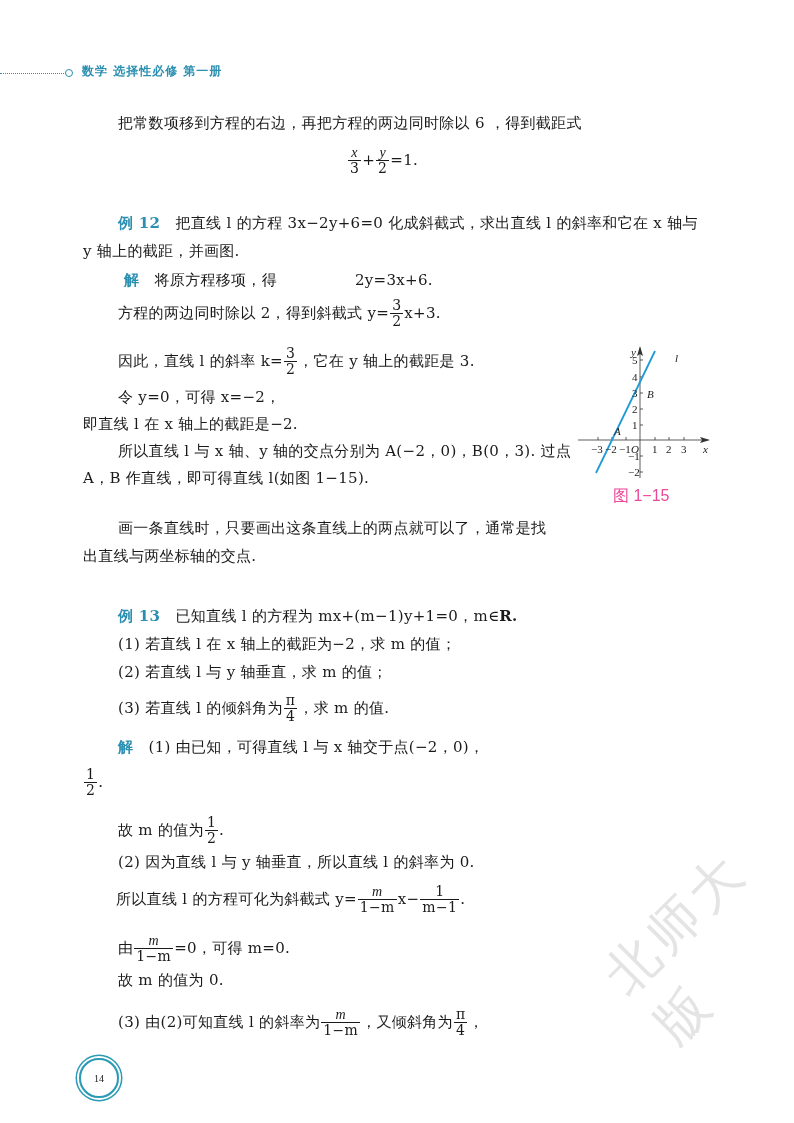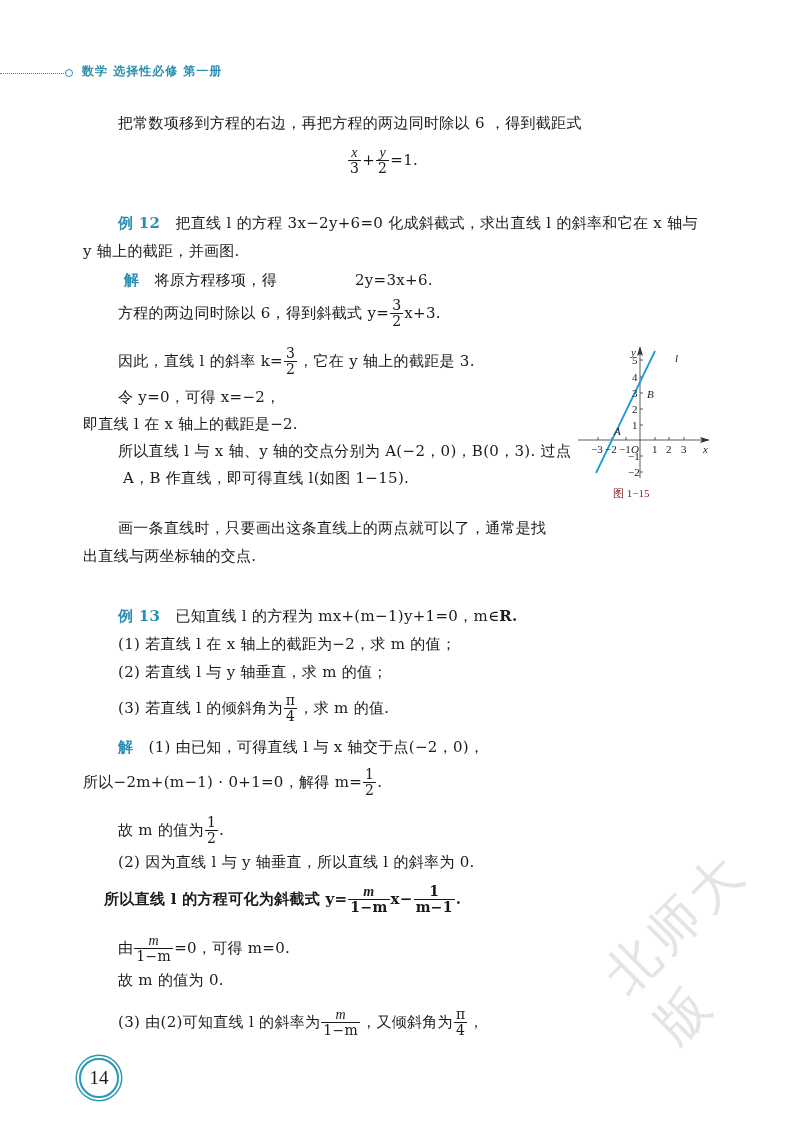--- a/index.html
+++ b/index.html
@@ -9,22 +9,22 @@
   .txt { font-size:15px; line-height:20px; letter-spacing:0.3px; }
   .i { font-style:italic; font-family:"Liberation Serif","DejaVu Serif",serif; }
   .bold { font-weight:bold; }
   .accent { color:#2a8fb0; font-weight:bold; }
   .frac { display:inline-block; vertical-align:middle; text-align:center; margin:0 1px; font-size:14px; line-height:15px; }
   .frac > span { display:block; padding:0 2px; }
   .frac > span.num { border-bottom:1px solid #1a1a1a; }
   .header-line { position:absolute; left:0; top:73px; width:66px; border-top:1.5px dotted #2a8fb0; }
   .header-dot { position:absolute; left:65px; top:69px; width:6px; height:6px; border:1.5px solid #2a8fb0; border-radius:50%; background:#fff; }
   .header-title { position:absolute; left:82px; top:63px; font-family:"DejaVu Sans","Liberation Sans",sans-serif; font-weight:bold; font-size:12px; color:#2a8fb0; letter-spacing:1px; }
-  .page-num { position:absolute; left:79px; top:1058px; width:36px; height:36px; border-radius:50%; border:2px solid #2a9ab5; box-shadow:0 0 0 2px #fff, 0 0 0 3.5px #2a9ab5; display:flex; align-items:center; justify-content:center; font-size:19px; font-family:"Liberation Serif",serif; }
-  .caption { position:absolute; left:613px; top:486px; font-size:11px; color:#7f1d1d; font-family:Liberation Serif, serif; }
+  .page-num { position:absolute; left:79px; top:1058px; width:36px; height:36px; border-radius:50%; border:2px solid #2a9ab5; box-shadow:0 0 0 2px #fff, 0 0 0 3.5px #2a9ab5; display:flex; align-items:center; justify-content:center; font-size:10px; font-family:"Liberation Serif",serif; }
+  .caption { position:absolute; left:613px; top:486px; font-size:16px; color:#ec4899; font-family:Liberation Sans, sans-serif; }
   .watermark { position:absolute; left:590px; top:960px; transform:rotate(-45deg); transform-origin:left top; font-size:52px; color:#e4e4e4; font-family:"DejaVu Serif",serif; letter-spacing:6px; }
 </style>
 </head>
 <body>
 
 <div class="header-line"></div>
 <div class="header-dot"></div>
 <div class="header-title">数学 选择性必修 第一册</div>
 
 <div class="abs txt" style="left:118px; top:113px;">把常数项移到方程的右边，再把方程的两边同时除以 6 ，得到截距式</div>
@@ -36,31 +36,31 @@
   <span class="accent">例 12</span>&nbsp;&nbsp;&nbsp;<span>把直线 l 的方程 3x−2y+6=0 化成斜截式，求出直线 l 的斜率和它在 x 轴与</span>
 </div>
 <div class="abs txt" style="left:83px; top:241px;">y 轴上的截距，并画图.</div>
 
 <div class="abs txt" style="left:124px; top:270px;">
   <span class="accent">解</span>&nbsp;&nbsp;&nbsp;<span>将原方程移项，得</span>
 </div>
 <div class="abs txt" style="left:355px; top:270px;">2y=3x+6.</div>
 
 <div class="abs txt" style="left:118px; top:298px;">
-  <span>方程的两边同时除以 6，得到斜截式 y=</span><span class="frac"><span class="num">3</span><span>2</span></span><span>x+3.</span>
+  <span>方程的两边同时除以 2，得到斜截式 y=</span><span class="frac"><span class="num">3</span><span>2</span></span><span>x+3.</span>
 </div>
 
 <div class="abs txt" style="left:118px; top:346px;">
   <span>因此，直线 l 的斜率 k=</span><span class="frac"><span class="num">3</span><span>2</span></span><span>，它在 y 轴上的截距是 3.</span>
 </div>
 
 <div class="abs txt" style="left:118px; top:387px;">令 y=0，可得 x=−2，</div>
 <div class="abs txt" style="left:83px; top:414px;">即直线 l 在 x 轴上的截距是−2.</div>
 <div class="abs txt" style="left:118px; top:441px;">所以直线 l 与 x 轴、y 轴的交点分别为 A(−2，0)，B(0，3). 过点</div>
-<div class="abs txt" style="left:83px; top:468px;margin-left:40px;">A，B 作直线，即可得直线 l(如图 1−15).</div>
+<div class="abs txt" style="left:83px; top:468px;">A，B 作直线，即可得直线 l(如图 1−15).</div>
 
 <div class="abs txt" style="left:118px; top:518px;text-align:center;">画一条直线时，只要画出这条直线上的两点就可以了，通常是找</div>
 <div class="abs txt" style="left:83px; top:546px;">出直线与两坐标轴的交点.</div>
 
 <svg class="abs" style="left:560px; top:340px;" width="160" height="145" viewBox="560 340 160 145">
   <g stroke="#333" stroke-width="0.8" fill="none">
     <line x1="578" y1="440" x2="708" y2="440"></line>
     <line x1="640" y1="478" x2="640" y2="348"></line>
     <line x1="598" y1="437" x2="598" y2="440"></line>
     <line x1="612" y1="437" x2="612" y2="440"></line>
@@ -109,28 +109,28 @@
 <div class="abs txt" style="left:118px; top:634px;">(1) 若直线 l 在 x 轴上的截距为−2，求 m 的值；</div>
 <div class="abs txt" style="left:118px; top:662px;">(2) 若直线 l 与 y 轴垂直，求 m 的值；</div>
 <div class="abs txt" style="left:118px; top:693px;">
   <span>(3) 若直线 l 的倾斜角为</span><span class="frac"><span class="num">π</span><span>4</span></span><span>，求 m 的值.</span>
 </div>
 
 <div class="abs txt" style="left:118px; top:737px;">
   <span class="accent">解</span>&nbsp;&nbsp;&nbsp;<span>(1) 由已知，可得直线 l 与 x 轴交于点(−2，0)，</span>
 </div>
 <div class="abs txt" style="left:83px; top:767px;">
-  <span>所以−2m+(m−1) · 0+1=0，解得 m=</span><span class="frac"><span class="num">1</span><span>2</span></span><span>.</span>
+  <span class="frac"><span class="num">1</span><span>2</span></span><span>.</span>
 </div>
 <div class="abs txt" style="left:118px; top:815px;">
   <span>故 m 的值为</span><span class="frac"><span class="num">1</span><span>2</span></span><span>.</span>
 </div>
 
 <div class="abs txt" style="left:118px; top:852px;text-align:right;">(2) 因为直线 l 与 y 轴垂直，所以直线 l 的斜率为 0.</div>
-<div class="abs txt" style="left:104px; top:884px;font-weight:bold;">
+<div class="abs txt" style="left:116px; top:884px;">
   <span>所以直线 l 的方程可化为斜截式 y=</span><span class="frac"><span class="num i">m</span><span>1−m</span></span><span>x−</span><span class="frac"><span class="num">1</span><span>m−1</span></span><span>.</span>
 </div>
 <div class="abs txt" style="left:118px; top:933px;">
   <span>由</span><span class="frac"><span class="num i">m</span><span>1−m</span></span><span>=0，可得 m=0.</span>
 </div>
 <div class="abs txt" style="left:118px; top:970px;">故 m 的值为 0.</div>
 <div class="abs txt" style="left:118px; top:1007px;">
   <span>(3) 由(2)可知直线 l 的斜率为</span><span class="frac"><span class="num i">m</span><span>1−m</span></span><span>，又倾斜角为</span><span class="frac"><span class="num">π</span><span>4</span></span><span>，</span>
 </div>
 

